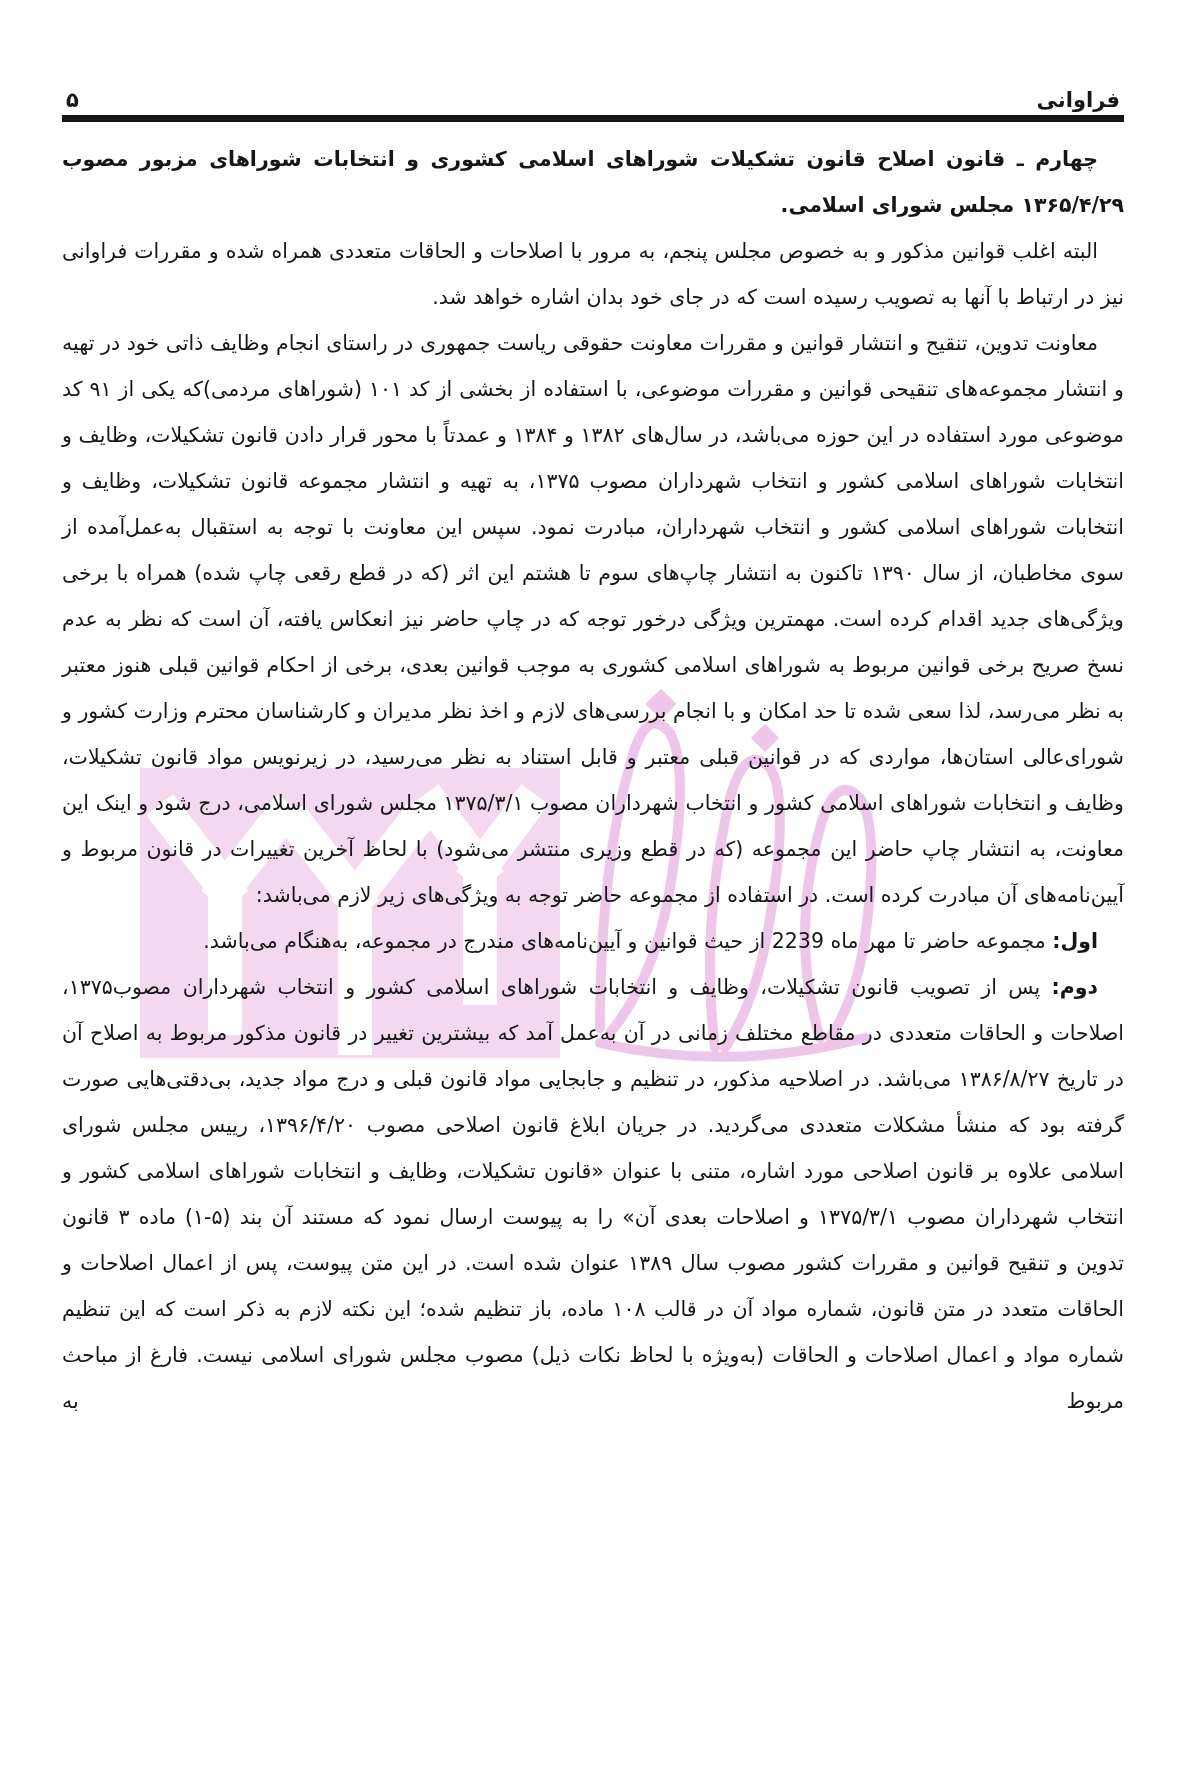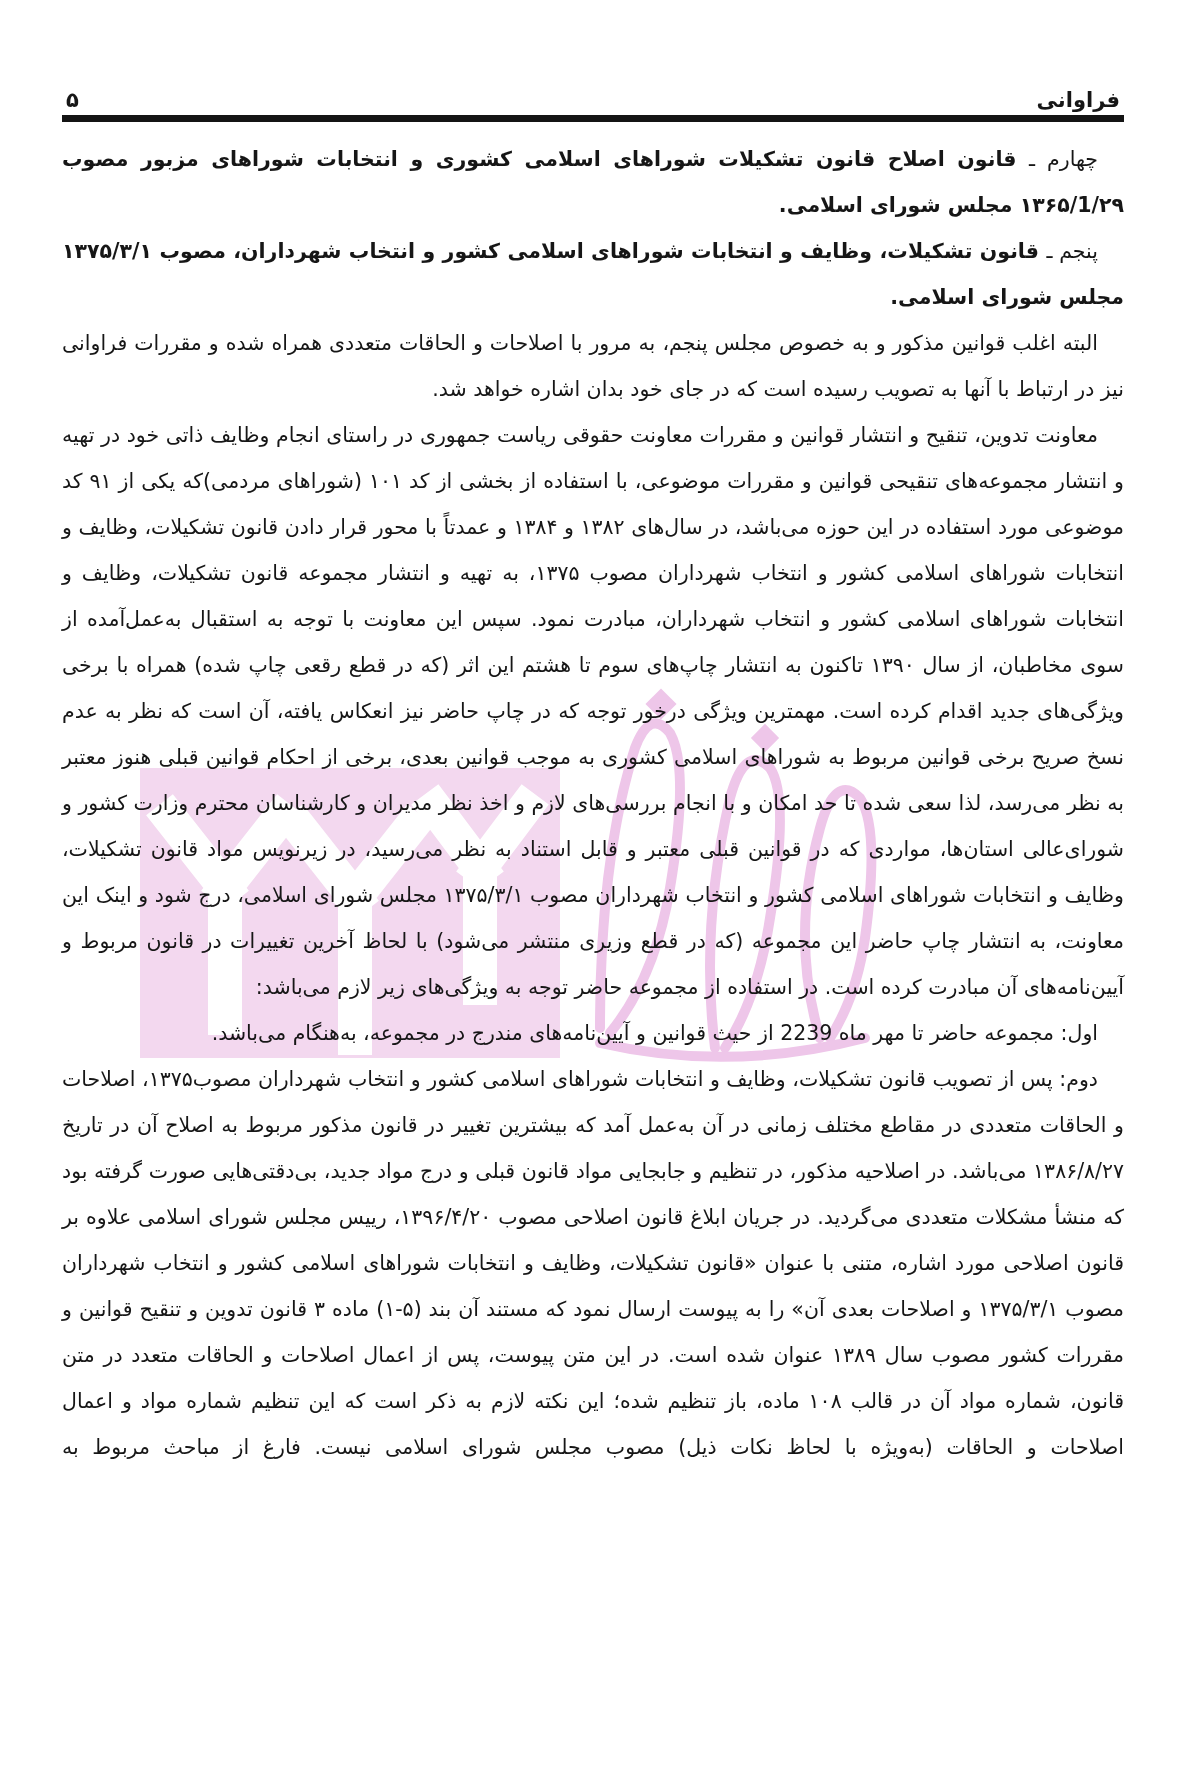--- a/index.html
+++ b/index.html
@@ -31,21 +31,21 @@
   
   .content{
     position:relative;z-index:1;
     margin-top:14px;
     font-size:20.5px;
     line-height:46px;
     text-align:justify;
   }
   p.para{margin:0;text-indent:26px;}
   p.para.bold{font-weight:bold;}
-  p.para .lead{font-weight:normal;}
+  p.para .lead{font-weight:bold;}
   p.para.justify-last{text-align-last:justify;}
   
   .watermark{
     position:absolute;z-index:0;
     left:130px;top:688px;
     width:760px;height:380px;
     pointer-events:none;
   }
   .watermark svg{width:100%;height:100%;}
 </style>
@@ -82,24 +82,22 @@
     <span>فراوانی</span>
     <span>۵</span>
     <div class="rule-wrap">
         <hr class="rule">
       </div>
   </div>
 
   <div class="content">
 
     <p class="para bold"><span class="lead">چهارم ـ</span>
-      <span>قانون اصلاح قانون تشکیلات شوراهای اسلامی کشوری و انتخابات شوراهای مزبور مصوب ۱۳۶۵/1/۲۹ مجلس شورای اسلامی.</span></p>
+      <span>قانون اصلاح قانون تشکیلات شوراهای اسلامی کشوری و انتخابات شوراهای مزبور مصوب ۱۳۶۵/۴/۲۹ مجلس شورای اسلامی.</span></p>
 
-    <p class="para bold"><span class="lead">پنجم ـ</span>
-      <span>قانون تشکیلات، وظایف و انتخابات شوراهای اسلامی کشور و انتخاب شهرداران، مصوب ۱۳۷۵/۳/۱ مجلس شورای اسلامی.</span></p>
 
     <p class="para"><span>البته اغلب قوانین مذکور و به خصوص مجلس پنجم، به مرور با اصلاحات و الحاقات متعددی همراه شده و مقررات فراوانی نیز در ارتباط با آنها به تصویب رسیده است که در جای خود بدان اشاره خواهد شد.</span></p>
 
     <p class="para"><span>معاونت تدوین، تنقیح و انتشار قوانین و مقررات معاونت حقوقی ریاست جمهوری در راستای انجام وظایف ذاتی خود در تهیه و انتشار مجموعه‌های تنقیحی قوانین و مقررات موضوعی، با استفاده از بخشی از کد ۱۰۱ (شوراهای مردمی)که یکی از ۹۱ کد موضوعی مورد استفاده در این حوزه می‌باشد، در سال‌های ۱۳۸۲ و ۱۳۸۴ و عمدتاً با محور قرار دادن قانون تشکیلات، وظایف و انتخابات شوراهای اسلامی کشور و انتخاب شهرداران مصوب ۱۳۷۵، به تهیه و انتشار مجموعه قانون تشکیلات، وظایف و انتخابات شوراهای اسلامی کشور و انتخاب شهرداران، مبادرت نمود. سپس این معاونت با توجه به استقبال به‌عمل‌آمده از سوی مخاطبان، از سال ۱۳۹۰ تاکنون به انتشار چاپ‌های سوم تا هشتم این اثر (که در قطع رقعی چاپ شده) همراه با برخی ویژگی‌های جدید اقدام کرده است. مهمترین ویژگی درخور توجه که در چاپ حاضر نیز انعکاس یافته، آن است که نظر به عدم نسخ صریح برخی قوانین مربوط به شوراهای اسلامی کشوری به موجب قوانین بعدی، برخی از احکام قوانین قبلی هنوز معتبر به نظر می‌رسد، لذا سعی شده تا حد امکان و با انجام بررسی‌های لازم و اخذ نظر مدیران و کارشناسان محترم وزارت کشور و شورای‌عالی استان‌ها، مواردی که در قوانین قبلی معتبر و قابل استناد به نظر می‌رسید، در زیرنویس مواد قانون تشکیلات، وظایف و انتخابات شوراهای اسلامی کشور و انتخاب شهرداران مصوب ۱۳۷۵/۳/۱ مجلس شورای اسلامی، درج شود و اینک این معاونت، به انتشار چاپ حاضر این مجموعه (که در قطع وزیری منتشر می‌شود) با لحاظ آخرین تغییرات در قانون مربوط و آیین‌نامه‌های آن مبادرت کرده است. در استفاده از مجموعه حاضر توجه به ویژگی‌های زیر لازم می‌باشد:</span></p>
 
     <p class="para"><span class="lead">اول:</span>
       <span>مجموعه حاضر تا مهر ماه 2239 از حیث قوانین و آیین‌نامه‌های مندرج در مجموعه، به‌هنگام می‌باشد.</span></p>
 
     <p class="para justify-last"><span class="lead">دوم:</span>
       <span>پس از تصویب قانون تشکیلات، وظایف و انتخابات شوراهای اسلامی کشور و انتخاب شهرداران مصوب۱۳۷۵، اصلاحات و الحاقات متعددی در مقاطع مختلف زمانی در آن به‌عمل آمد که بیشترین تغییر در قانون مذکور مربوط به اصلاح آن در تاریخ ۱۳۸۶/۸/۲۷ می‌باشد. در اصلاحیه مذکور، در تنظیم و جابجایی مواد قانون قبلی و درج مواد جدید، بی‌دقتی‌هایی صورت گرفته بود که منشأ مشکلات متعددی می‌گردید. در جریان ابلاغ قانون اصلاحی مصوب ۱۳۹۶/۴/۲۰، رییس مجلس شورای اسلامی علاوه بر قانون اصلاحی مورد اشاره، متنی با عنوان «قانون تشکیلات، وظایف و انتخابات شوراهای اسلامی کشور و انتخاب شهرداران مصوب ۱۳۷۵/۳/۱ و اصلاحات بعدی آن» را به پیوست ارسال نمود که مستند آن بند (۵-۱) ماده ۳ قانون تدوین و تنقیح قوانین و مقررات کشور مصوب سال ۱۳۸۹ عنوان شده است. در این متن پیوست، پس از اعمال اصلاحات و الحاقات متعدد در متن قانون، شماره مواد آن در قالب ۱۰۸ ماده، باز تنظیم شده؛ این نکته لازم به ذکر است که این تنظیم شماره مواد و اعمال اصلاحات و الحاقات (به‌ویژه با لحاظ نکات ذیل) مصوب مجلس شورای اسلامی نیست. فارغ از مباحث مربوط به</span></p>

